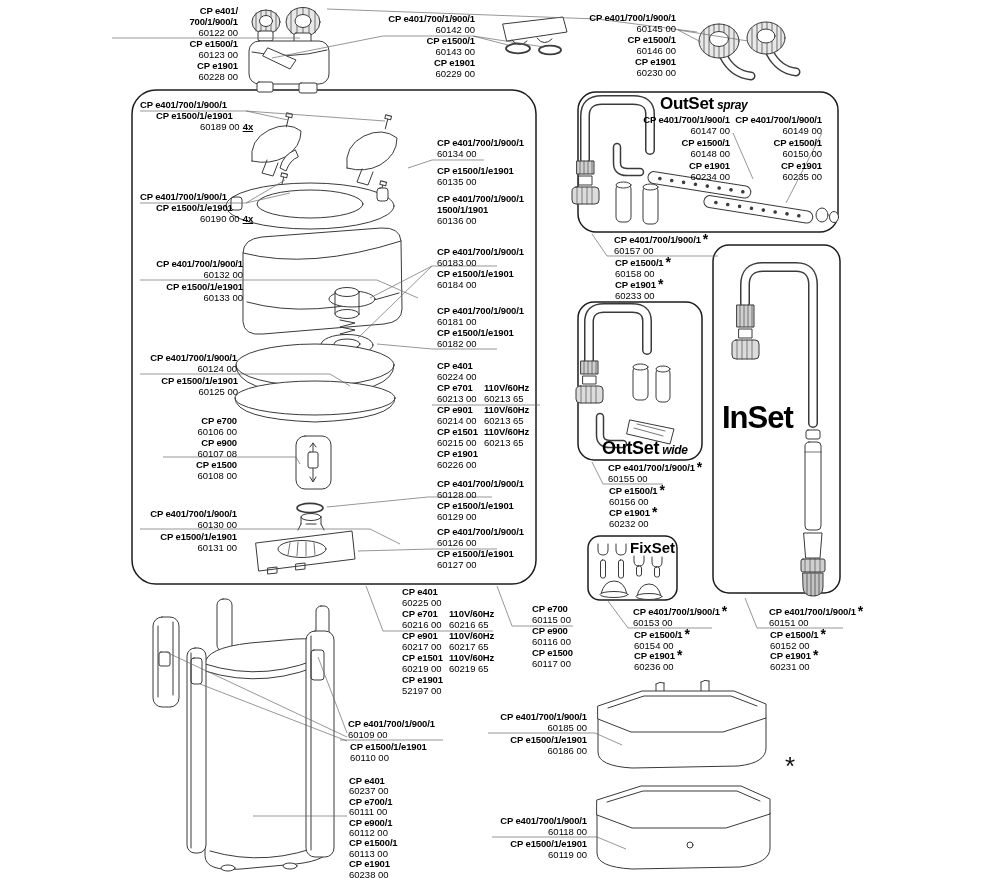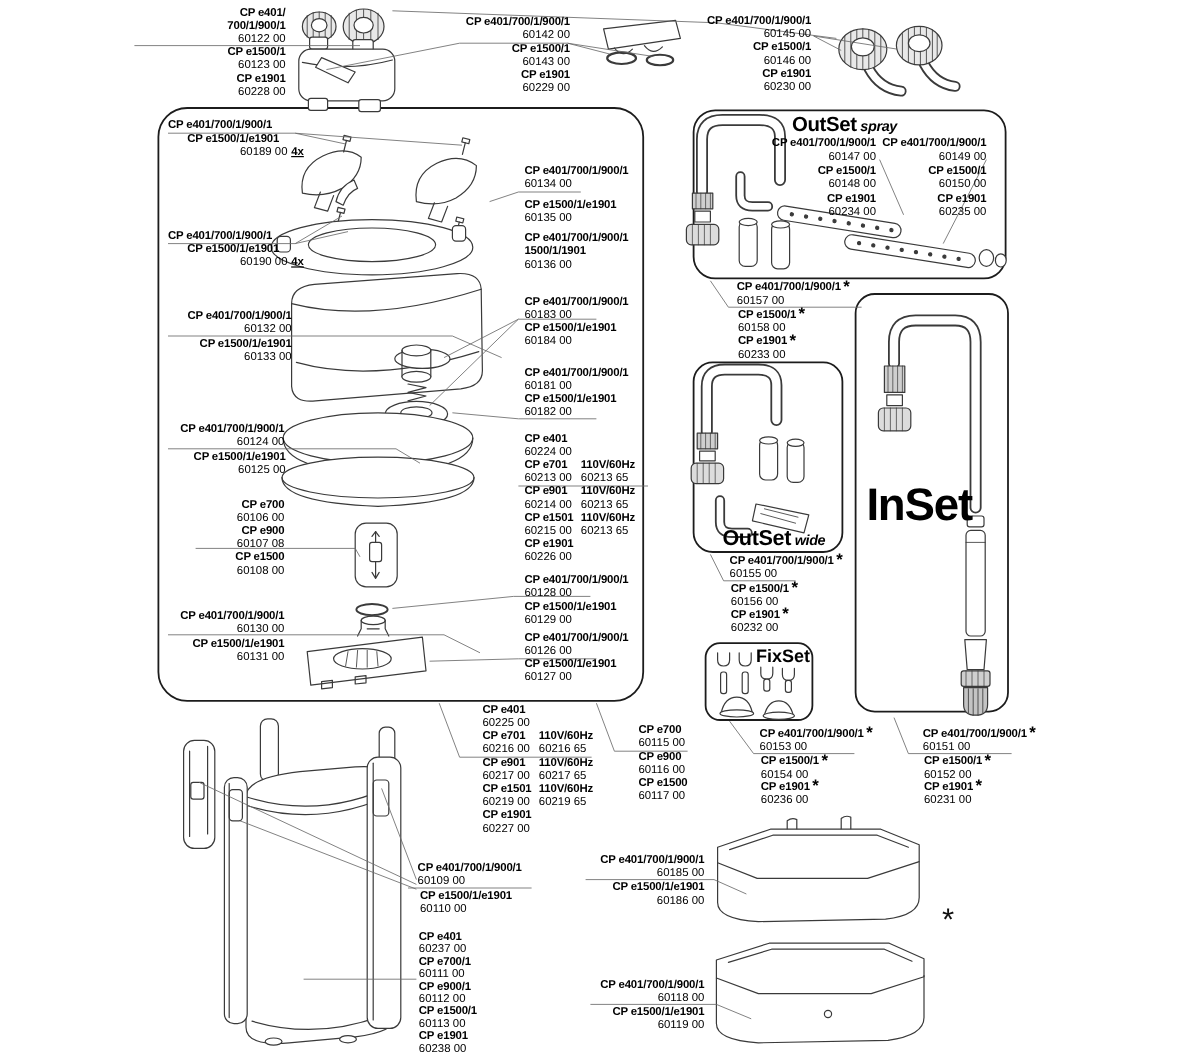--- a/index.html
+++ b/index.html
@@ -13,21 +13,21 @@
   .plabel .b{font-weight:700;letter-spacing:-0.15px;}
   .plabel .c1{display:inline-block;width:47px;}
   .star{font-weight:700;font-size:14px;line-height:0;vertical-align:-1px;margin-left:2px;}
   .x2{font-weight:700;margin-left:3px;text-decoration:underline;}
   .tight{line-height:10.4px;}
   .boxtitle{position:absolute;color:#000;font-weight:700;white-space:nowrap;}
   #t-spray{left:660px;top:94px;font-size:17px;letter-spacing:-0.3px;}
   #t-wide{left:602px;top:438px;font-size:18px;letter-spacing:-0.3px;}
   .boxtitle .sub{font-style:italic;font-size:12px;margin-left:3px;}
   #t-fixset{left:630px;top:539px;font-size:15px;}
-  #t-inset{left:722px;top:400px;font-size:38px;letter-spacing:-1px;}
+  #t-inset{left:722px;top:400px;font-size:31px;letter-spacing:-1px;}
   #legend{position:absolute;left:785px;top:752px;display:flex;gap:10px;}
   #legend .sym{font-size:26px;line-height:28px;}
   #legend .lines{font-size:18px;line-height:25px;}
 </style>
 </head>
 <body>
 
 <div id="stage">
 
 <svg width="1000" height="878" viewBox="0 0 1000 878">
@@ -422,21 +422,21 @@
       <div class="plabel l" style="top: 586px; left: 402px;">
         <div class="b"><span>CP e401</span></div>
         <div><span>60225 00</span></div>
         <div class="b"><span class="c1">CP e701</span><span>110V/60Hz</span></div>
         <div><span class="c1">60216 00</span><span>60216 65</span></div>
         <div class="b"><span class="c1">CP e901</span><span>110V/60Hz</span></div>
         <div><span class="c1">60217 00</span><span>60217 65</span></div>
         <div class="b"><span class="c1">CP e1501</span><span>110V/60Hz</span></div>
         <div><span class="c1">60219 00</span><span>60219 65</span></div>
         <div class="b"><span>CP e1901</span></div>
-        <div><span>60227 00</span></div>
+        <div><span>52197 00</span></div>
       </div>
       <div class="plabel l" style="top: 603px; left: 532px;">
         <div class="b"><span>CP e700</span></div>
         <div><span>60115 00</span></div>
         <div class="b"><span>CP e900</span></div>
         <div><span>60116 00</span></div>
         <div class="b"><span>CP e1500</span></div>
         <div><span>60117 00</span></div>
       </div>
       <div class="plabel l" style="top: 718px; left: 348px;">

